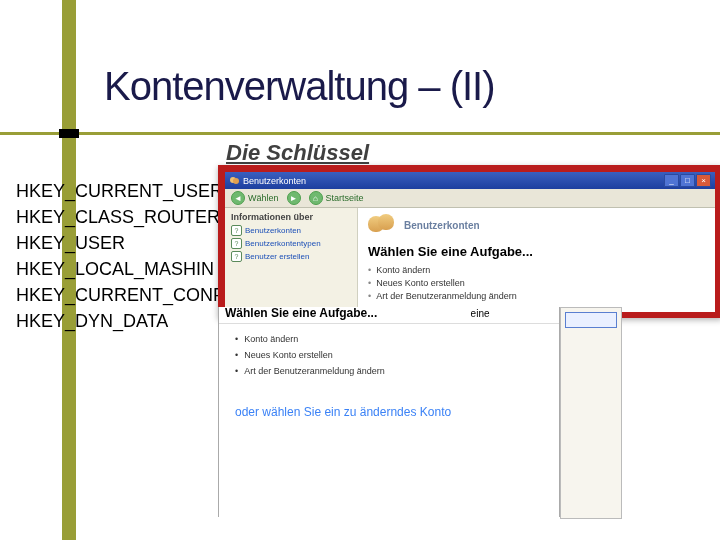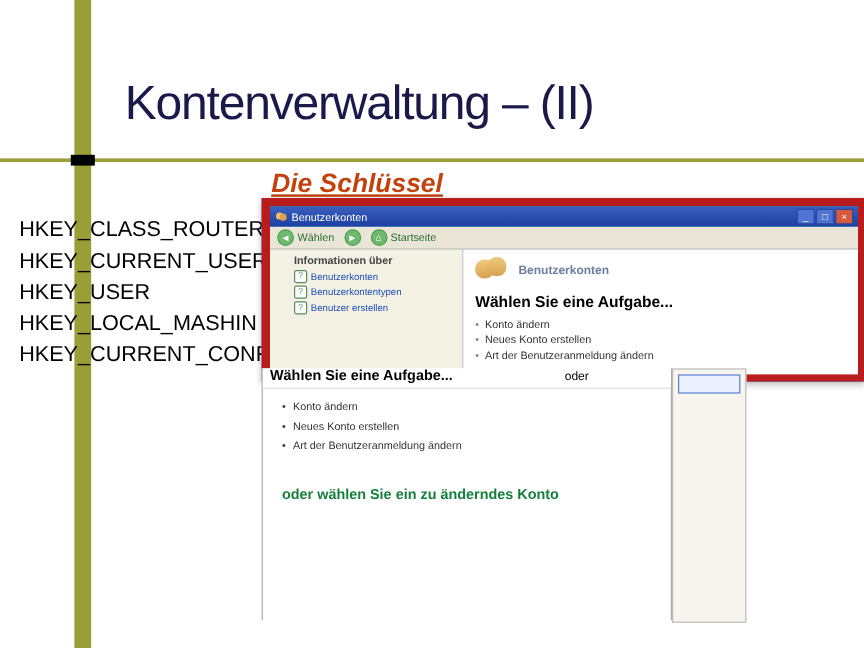--- a/index.html
+++ b/index.html
@@ -1,75 +1,76 @@
 <!DOCTYPE html>
 <html><head>
 <meta charset="utf-8">
 <style>
 html,body{margin:0;padding:0;width:720px;height:540px;background:#fff;font-family:Verdana,Geneva,sans-serif;overflow:hidden}
 .slide{position:relative;width:720px;height:400px;background:#fff}
 .accent-v{position:absolute;left:62px;top:0;width:14px;height:540px;background:#999e37}
 .accent-h{position:absolute;left:0;top:132px;width:720px;height:3px;background:#999e37}
 .accent-sq{position:absolute;left:59px;top:129px;width:20px;height:9px;background:#000}
 .title{position:absolute;left:104px;top:64px;font-size:40px;color:#1a1a4a;font-family:Verdana,Geneva,sans-serif;letter-spacing:-1px}
-.subtitle{position:absolute;left:226px;top:140px;font-size:22px;font-weight:bold;font-style:italic;color:#c2410c;text-decoration:underline}
+.subtitle{position:absolute;left:226px;top:140px;font-size:22px;font-weight:bold;font-style:italic;color:#404040;text-decoration:underline}
 .keys{position:absolute;left:16px;top:178px;font-size:18px;color:#000;line-height:1.45;white-space:nowrap;font-family:Verdana,Geneva,sans-serif}
 
 
 .win1{position:absolute;left:218px;top:165px;width:490px;height:139px;border:7px solid #b91c1c;background:#0ea5e9;box-shadow:0 2px 6px rgba(0,0,0,.3)}
 .win1 .titlebar{height:15px;background:linear-gradient(#3a5fbf,#1d3f9f);color:#fff;font-size:9px;padding:1px 4px;display:flex;align-items:center}
 .win1 .titlebar .ticon{width:10px;height:10px;margin-right:4px}
 .win1 .titlebar .spacer{flex:1}
 .win1 .titlebar .wbtn{width:13px;height:11px;margin-left:1px;background:#4f74d4;border:1px solid #2a4aa0;border-radius:1px;display:flex;align-items:center;justify-content:center;font-size:8px;color:#fff;cursor:pointer}
 .win1 .titlebar .wbtn.close{background:#d85a3a}
 .win1 .toolbar{height:18px;background:#e9e6d8;border-bottom:1px solid #c0c0b0;display:flex;align-items:center;padding:0 6px;font-size:9px;color:#333;gap:8px}
 .tbtn{display:flex;align-items:center;gap:3px;color:#2a6c2a}
 .tbtn .circ{width:12px;height:12px;border-radius:50%;background:#6fb96f;border:1px solid #4f9f4f;display:flex;align-items:center;justify-content:center;color:#fff;font-size:8px}
 .win1 .body{display:flex;height:104px}
-.win1 .side{width:120px;background:#f3f1e4;border-right:1px solid #d0d0c0;padding:4px 20px}
+.win1 .side{width:120px;background:#f3f1e4;border-right:1px solid #d0d0c0;padding:4px 6px}
 .win1 .side .shead{font-size:9px;font-weight:bold;color:#444;margin-bottom:3px}
 .win1 .side .srow{font-size:8px;color:#1b4fb7;margin:2px 0;display:flex;align-items:center;gap:3px}
 .qicon{width:9px;height:9px;border:1px solid #5a8a5a;border-radius:2px;display:flex;align-items:center;justify-content:center;font-size:7px;color:#5a8a5a;background:#fff}
 .win1 .main{flex:1;background:#fff;padding:6px 10px;position:relative}
 .mhead{display:flex;align-items:center;gap:6px;margin-bottom:8px}
 .pair{width:30px;height:22px;position:relative}
 .pair .p1,.pair .p2{position:absolute;width:16px;height:16px;border-radius:50% 50% 45% 45%;background:linear-gradient(#f0cc80,#d8a050)}
 .pair .p1{left:0;top:2px}
 .pair .p2{left:10px;top:0}
 .mlabel{font-size:10px;color:#6a7fa0;font-weight:bold}
 .mtitle{font-size:13px;font-weight:bold;color:#000;margin:2px 0 6px}
 .task{font-size:9px;color:#333;margin:3px 0;display:flex;gap:5px}
 .task .dot{color:#888}
 
 
 .pane2{position:absolute;left:218px;top:307px;width:340px;height:210px;background:#fff;border-left:1px solid #aaa;border-right:1px solid #aaa}
 .pane2 .cut{height:16px;background:#fff;border-bottom:1px solid #ddd;color:#000;font-size:12px;font-weight:bold;padding:0 6px;line-height:12px;overflow:hidden}
 .pane2 .tasks{padding:4px 16px}
 .pane2 .task2{font-size:9px;color:#333;margin:6px 0;display:flex;gap:6px}
-.pane2 .bold{font-size:12px;font-weight:bold;color:#15803d;margin:18px 0 0 16px;line-height:1.35}
+.pane2 .bold{font-size:12px;font-weight:normal;color:#3b82f6;margin:18px 0 0 16px;line-height:1.35}
 .rstrip{position:absolute;left:560px;top:307px;width:60px;height:210px;border:1px solid #bbb;background:#f7f5ee}
 .rstrip .bluebox{margin:4px;height:14px;border:1px solid #5a7fd0;background:#eaf0ff}
 </style>
 </head>
 <body>
 <div class="slide">
 
 <div class="accent-v"></div>
 <div class="accent-h"></div>
 <div class="accent-sq"></div>
 
 <div class="title">Kontenverwaltung – (II)</div>
 <div class="subtitle">Die Schlüssel</div>
 
 <div class="keys">
+  <div>HKEY_CURRENT_USER</div>
   <div>HKEY_CLASS_ROUTER</div>
-  <div>HKEY_CURRENT_USER</div>
   <div>HKEY_USER</div>
   <div>HKEY_LOCAL_MASHIN</div>
   <div>HKEY_CURRENT_CONF</div>
+  <div>HKEY_DYN_DATA</div>
 </div>
 
 <div class="win1">
   <div class="titlebar">
     <svg class="ticon" viewBox="0 0 10 10">
           <circle cx="4" cy="4" r="3" fill="#f0c070"></circle>
           <circle cx="7" cy="5" r="3" fill="#e0a050"></circle>
         </svg>
     <span>Benutzerkonten</span>
     <span class="spacer"></span>
@@ -127,21 +128,21 @@
             <span class="dot">•</span>
             <span>Art der Benutzeranmeldung ändern</span>
           </div>
     </div>
   </div>
 </div>
 
 <div class="pane2">
   <div class="cut">
     <span>Wählen Sie eine Aufgabe...</span>
-    <span style="font-weight:normal;font-size:10px;margin-left:90px">oder</span>
+    <span style="font-weight:normal;font-size:10px;margin-left:90px">eine</span>
   </div>
   <div class="tasks">
     <div class="task2">
           <span>•</span>
           <span>Konto ändern</span>
         </div>
     <div class="task2">
           <span>•</span>
           <span>Neues Konto erstellen</span>
         </div>

